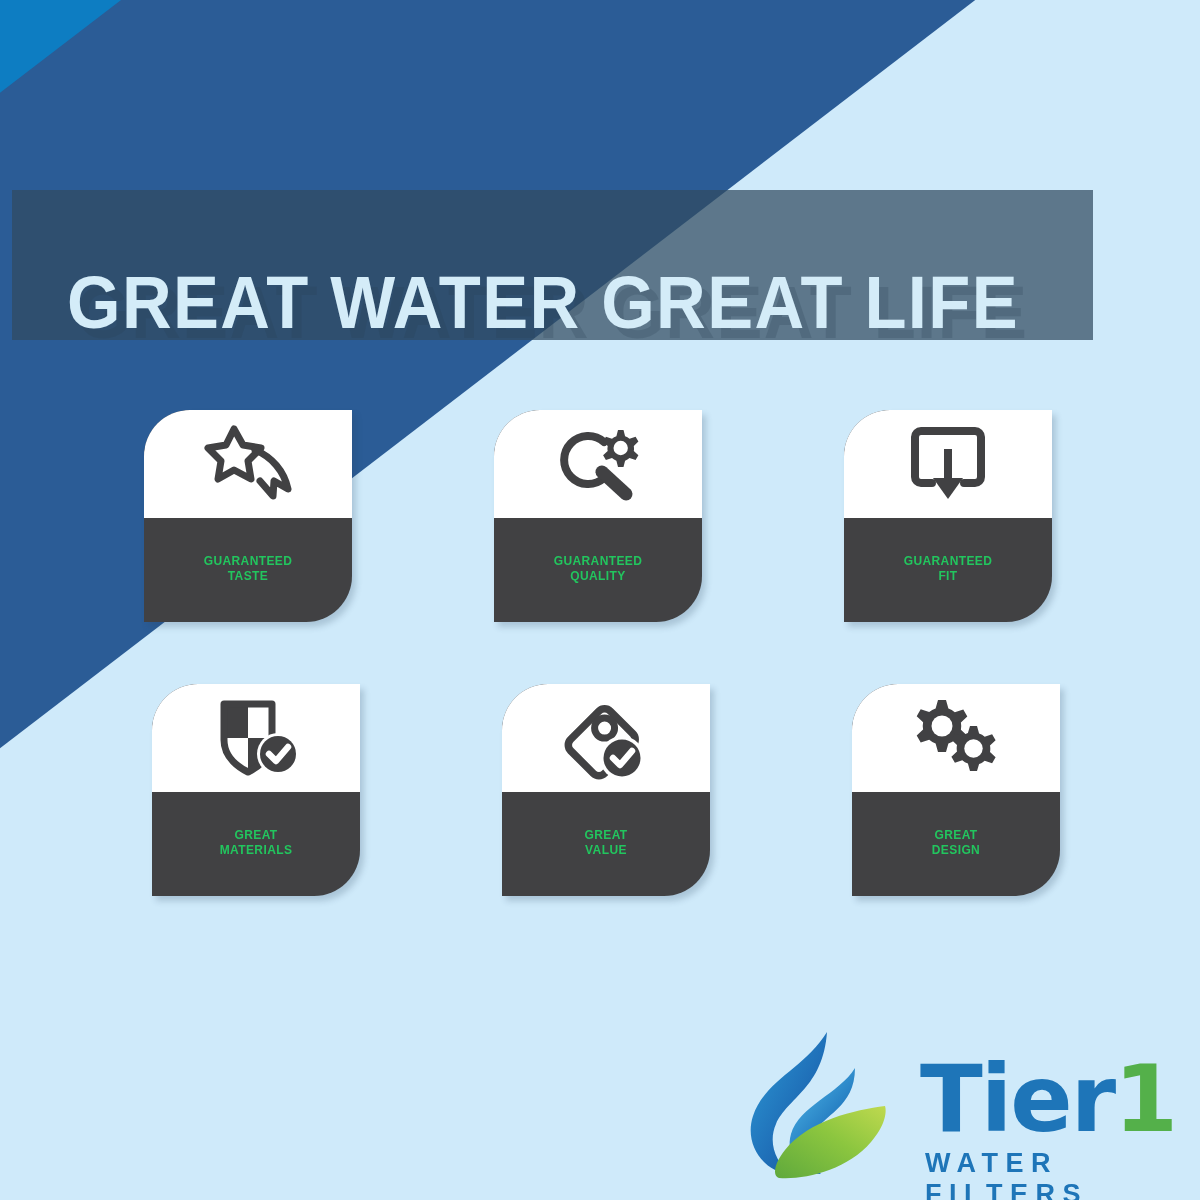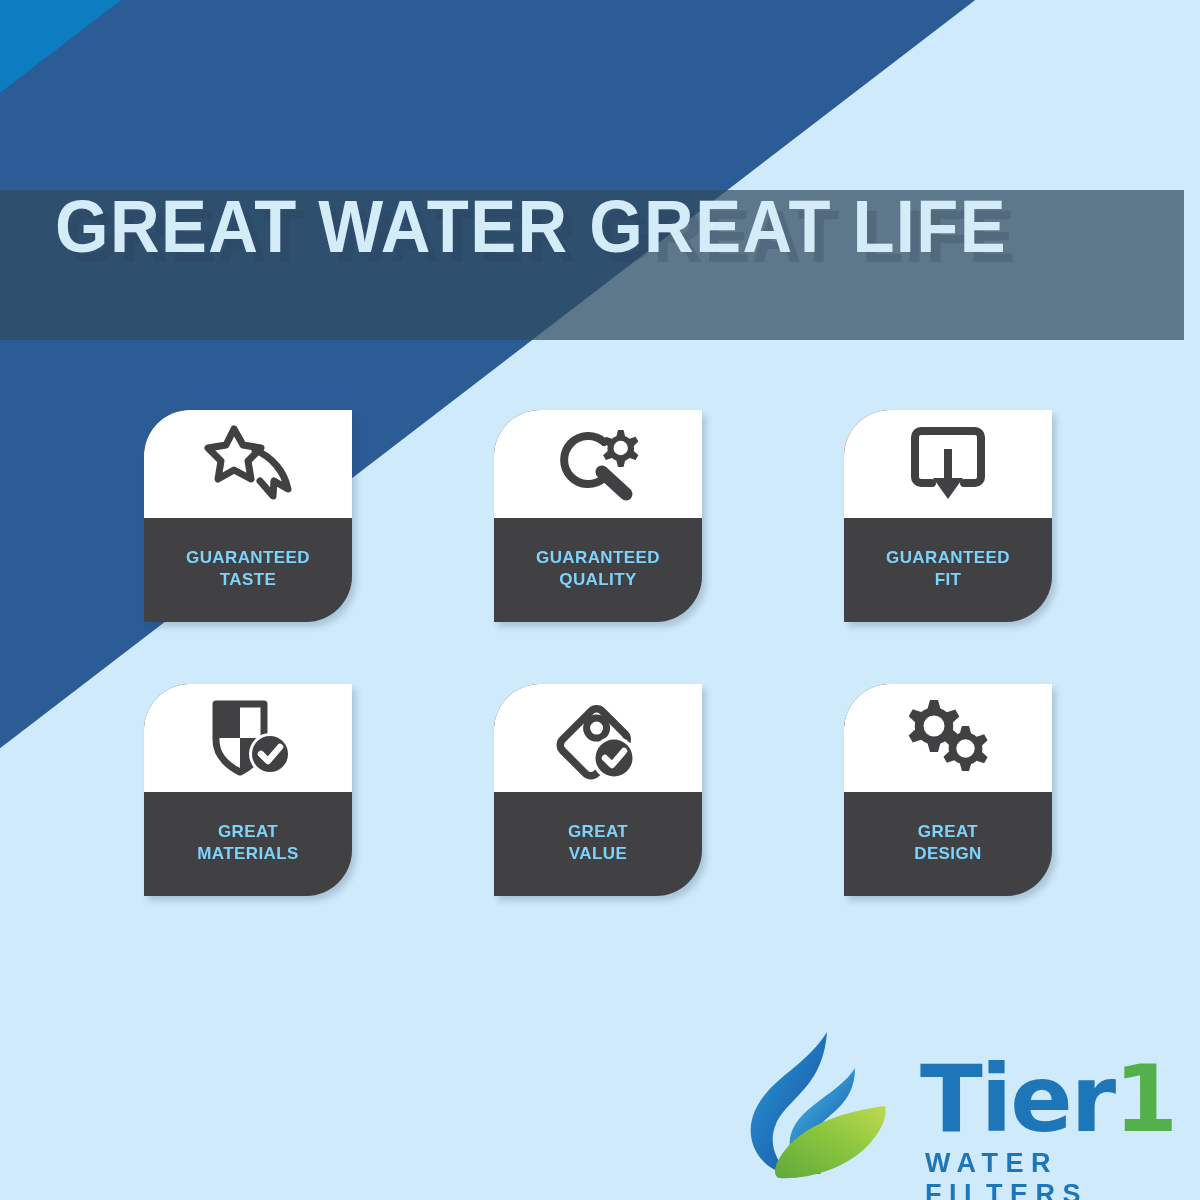--- a/index.html
+++ b/index.html
@@ -12,23 +12,23 @@
 
   
   .bg{position:absolute;inset:0;background:#CFEAFA;overflow:hidden;}
 
   
   .wedge{position:absolute;left:-700px;width:2900px;transform-origin:0 0;
          transform:rotate(-37.5deg);}
 
   
   .banner{
-    position:absolute;left:0;top:190px;width:1184px;height:150px;
+    position:absolute;left:12px;top:190px;width:1081px;height:150px;
     background:rgba(49,75,95,0.72);
-    display:flex;align-items:flex-start;
+    display:flex;align-items:flex-end;
   }
   .banner-text{
     margin-left:55px;
     font-size:74px;
     font-weight:bold;
     letter-spacing:1.5px;
     color:#D4ECF8;
     font-family:"Liberation Sans Narrow","Liberation Sans",sans-serif;
     transform:scaleX(0.93);
     transform-origin:left center;
@@ -53,32 +53,32 @@
     background:#FFFFFF;
     display:flex;align-items:center;justify-content:center;
     border-radius:42px 0 0 0;
     box-sizing:border-box;
   }
   .card-top svg{display:block;}
   .card-label{
     flex:1;
     display:flex;align-items:center;justify-content:center;
     text-align:center;
-    color:#7dd3fc;
-    font-size:17px;
+    color:#22c55e;
+    font-size:12px;
     font-weight:bold;
     letter-spacing:0.4px;
     line-height:1.28;
     padding-bottom:2px;
     white-space:pre-line;
   }
 
   
   .c0{left:144px;} .c1{left:494px;} .c2{left:844px;}
-  .r0{top:410px;} .r1{top:684px;}
+  .r0{top:410px;} .r1{top:684px;margin-left:8px;}
 
   
   .logo{position:absolute;left:735px;top:1020px;width:440px;height:170px;}
   .logo-mark{position:absolute;left:0;top:4px;}
   .logo-word{position:absolute;left:185px;top:22px;margin-top:12px;}
   .logo-type{
     font-size:92px;font-weight:bold;line-height:1;
     letter-spacing:-2px;
     font-family:"DejaVu Sans","Liberation Sans",sans-serif;
   }

